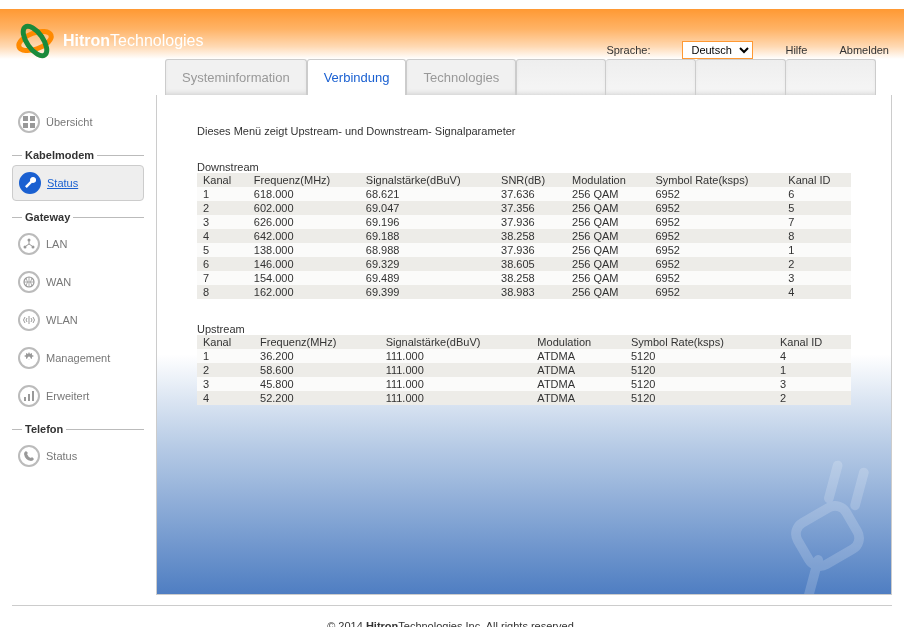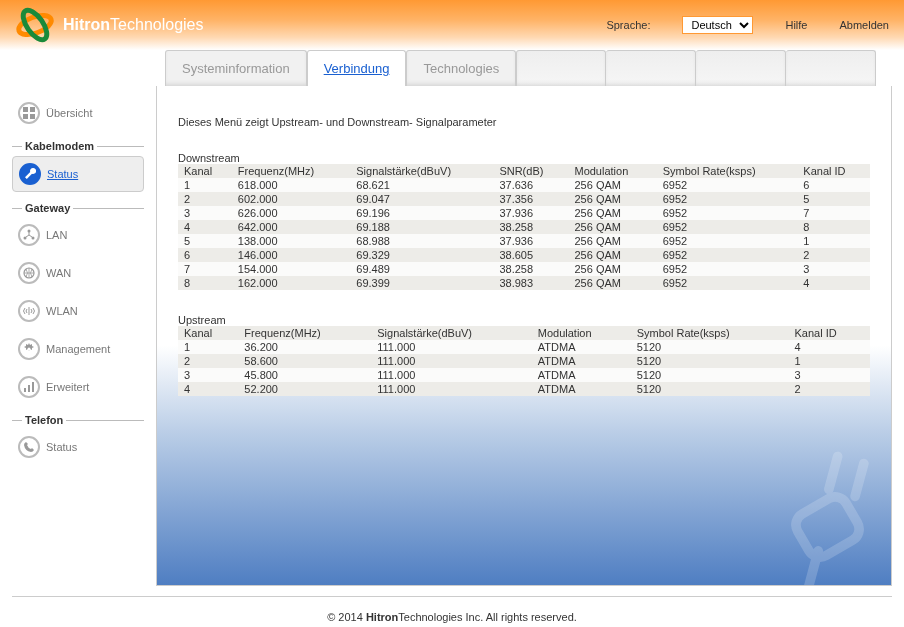--- a/index.html
+++ b/index.html
@@ -1,37 +1,37 @@
 <!DOCTYPE html>
 <html><head>
 <meta charset="utf-8">
 <style>
 * { margin: 0; padding: 0; box-sizing: border-box; }
 body { font-family: Arial, Helvetica, sans-serif; font-size: 11px; background: #fff; color: #333; width: 904px; }
 
 .header {
   height: 50px;
   background: linear-gradient(to bottom, #ff9933 0%, #ffb366 40%, #ffd9b3 75%, #ffffff 100%);
-  display: flex; align-items: center; padding: 0 15px; position: relative;
+  display: flex; align-items: flex-end; padding: 0 15px; position: relative; margin-top: 9px;
 }
 .logo { display: flex; align-items: center; gap: 8px; }
 .logo-text { color: #fff; font-size: 16px; }
 .logo-text b { font-weight: bold; }
 .header-right { margin-left: auto; display: flex; align-items: center; gap: 32px; }
 .lang-label { color: #333; }
 .lang-select { border: 1px solid #ff9933; background: #fff; font-size: 11px; padding: 1px 4px; }
 .header-link { color: #333; text-decoration: none; cursor: pointer; }
 
 .tabs-row { position: absolute; left: 165px; bottom: -36px; display: flex; }
 .tab {
   padding: 10px 16px; background: #f1f1f1; border: 1px solid #ccc; border-bottom: none;
   color: #999; cursor: pointer; margin-right: 0px; font-size: 13px;
   border-radius: 3px 3px 0 0; box-shadow: inset 0 -4px 6px -4px rgba(0,0,0,0.2);
 }
-.tab.active { background: #fff; color: #1a60d1; text-decoration: underline; box-shadow: none; padding-left: 16px; }
+.tab.active { background: #fff; color: #1a60d1; box-shadow: none; padding-left: 16px; }
 .tab-spacer { border-bottom:1px solid #ccc; background: linear-gradient(#eee,#f6f6f6); width:50px; border-radius:3px 3px 0 0; margin-left:0; border:1px solid #ccc; border-bottom:none; box-shadow: inset 0 -4px 6px -4px rgba(0,0,0,0.2);}
 .tab-spacer + .tab-spacer { border-left:none;}
 
 .body-row { display: flex; padding-top: 36px; }
 
 .sidebar { width: 150px; padding: 10px 6px 10px 12px; }
 .side-item {
   display: flex; align-items: center; gap: 6px; padding: 6px 6px;
   border-radius: 4px; cursor: pointer; color: #777; margin-bottom: 4px;
 }
@@ -45,21 +45,21 @@
 .side-item.active .side-icon svg { fill: #fff; }
 
 .side-section { margin: 10px 0 4px; }
 .side-section .hr-row { display: flex; align-items: center; gap: 3px; color: #333; font-weight: bold; }
 .side-section .hr-line { flex: 1; height: 1px; background: #bbb; }
 .side-section .hr-short { width: 10px; height: 1px; background: #bbb; }
 
 .main {
   flex: 1; margin: 0 12px 10px 6px; border: 1px solid #ccc; border-top: none;
   background: linear-gradient(to bottom, #ffffff 0%, #ffffff 52%, #b8cce6 70%, #4f7ec2 100%);
-  min-height: 500px; padding: 30px 21px 24px; position: relative; overflow:hidden;
+  min-height: 500px; padding: 30px 40px 24px; position: relative; overflow:hidden;
 }
 .main-desc { margin-bottom: 24px; color: #333; }
 
 .table-title { margin-bottom: 0px; }
 .tbl { border-collapse: collapse; width: 100%; margin-bottom: 24px; }
 .tbl th, .tbl td { text-align: left; padding: 1px 6px; font-weight: normal; }
 .tbl th { background: #edece8; }
 .tbl tr.even td { background: #fbfbfa; }
 .tbl tr.odd td { background: #edece8; }
 

